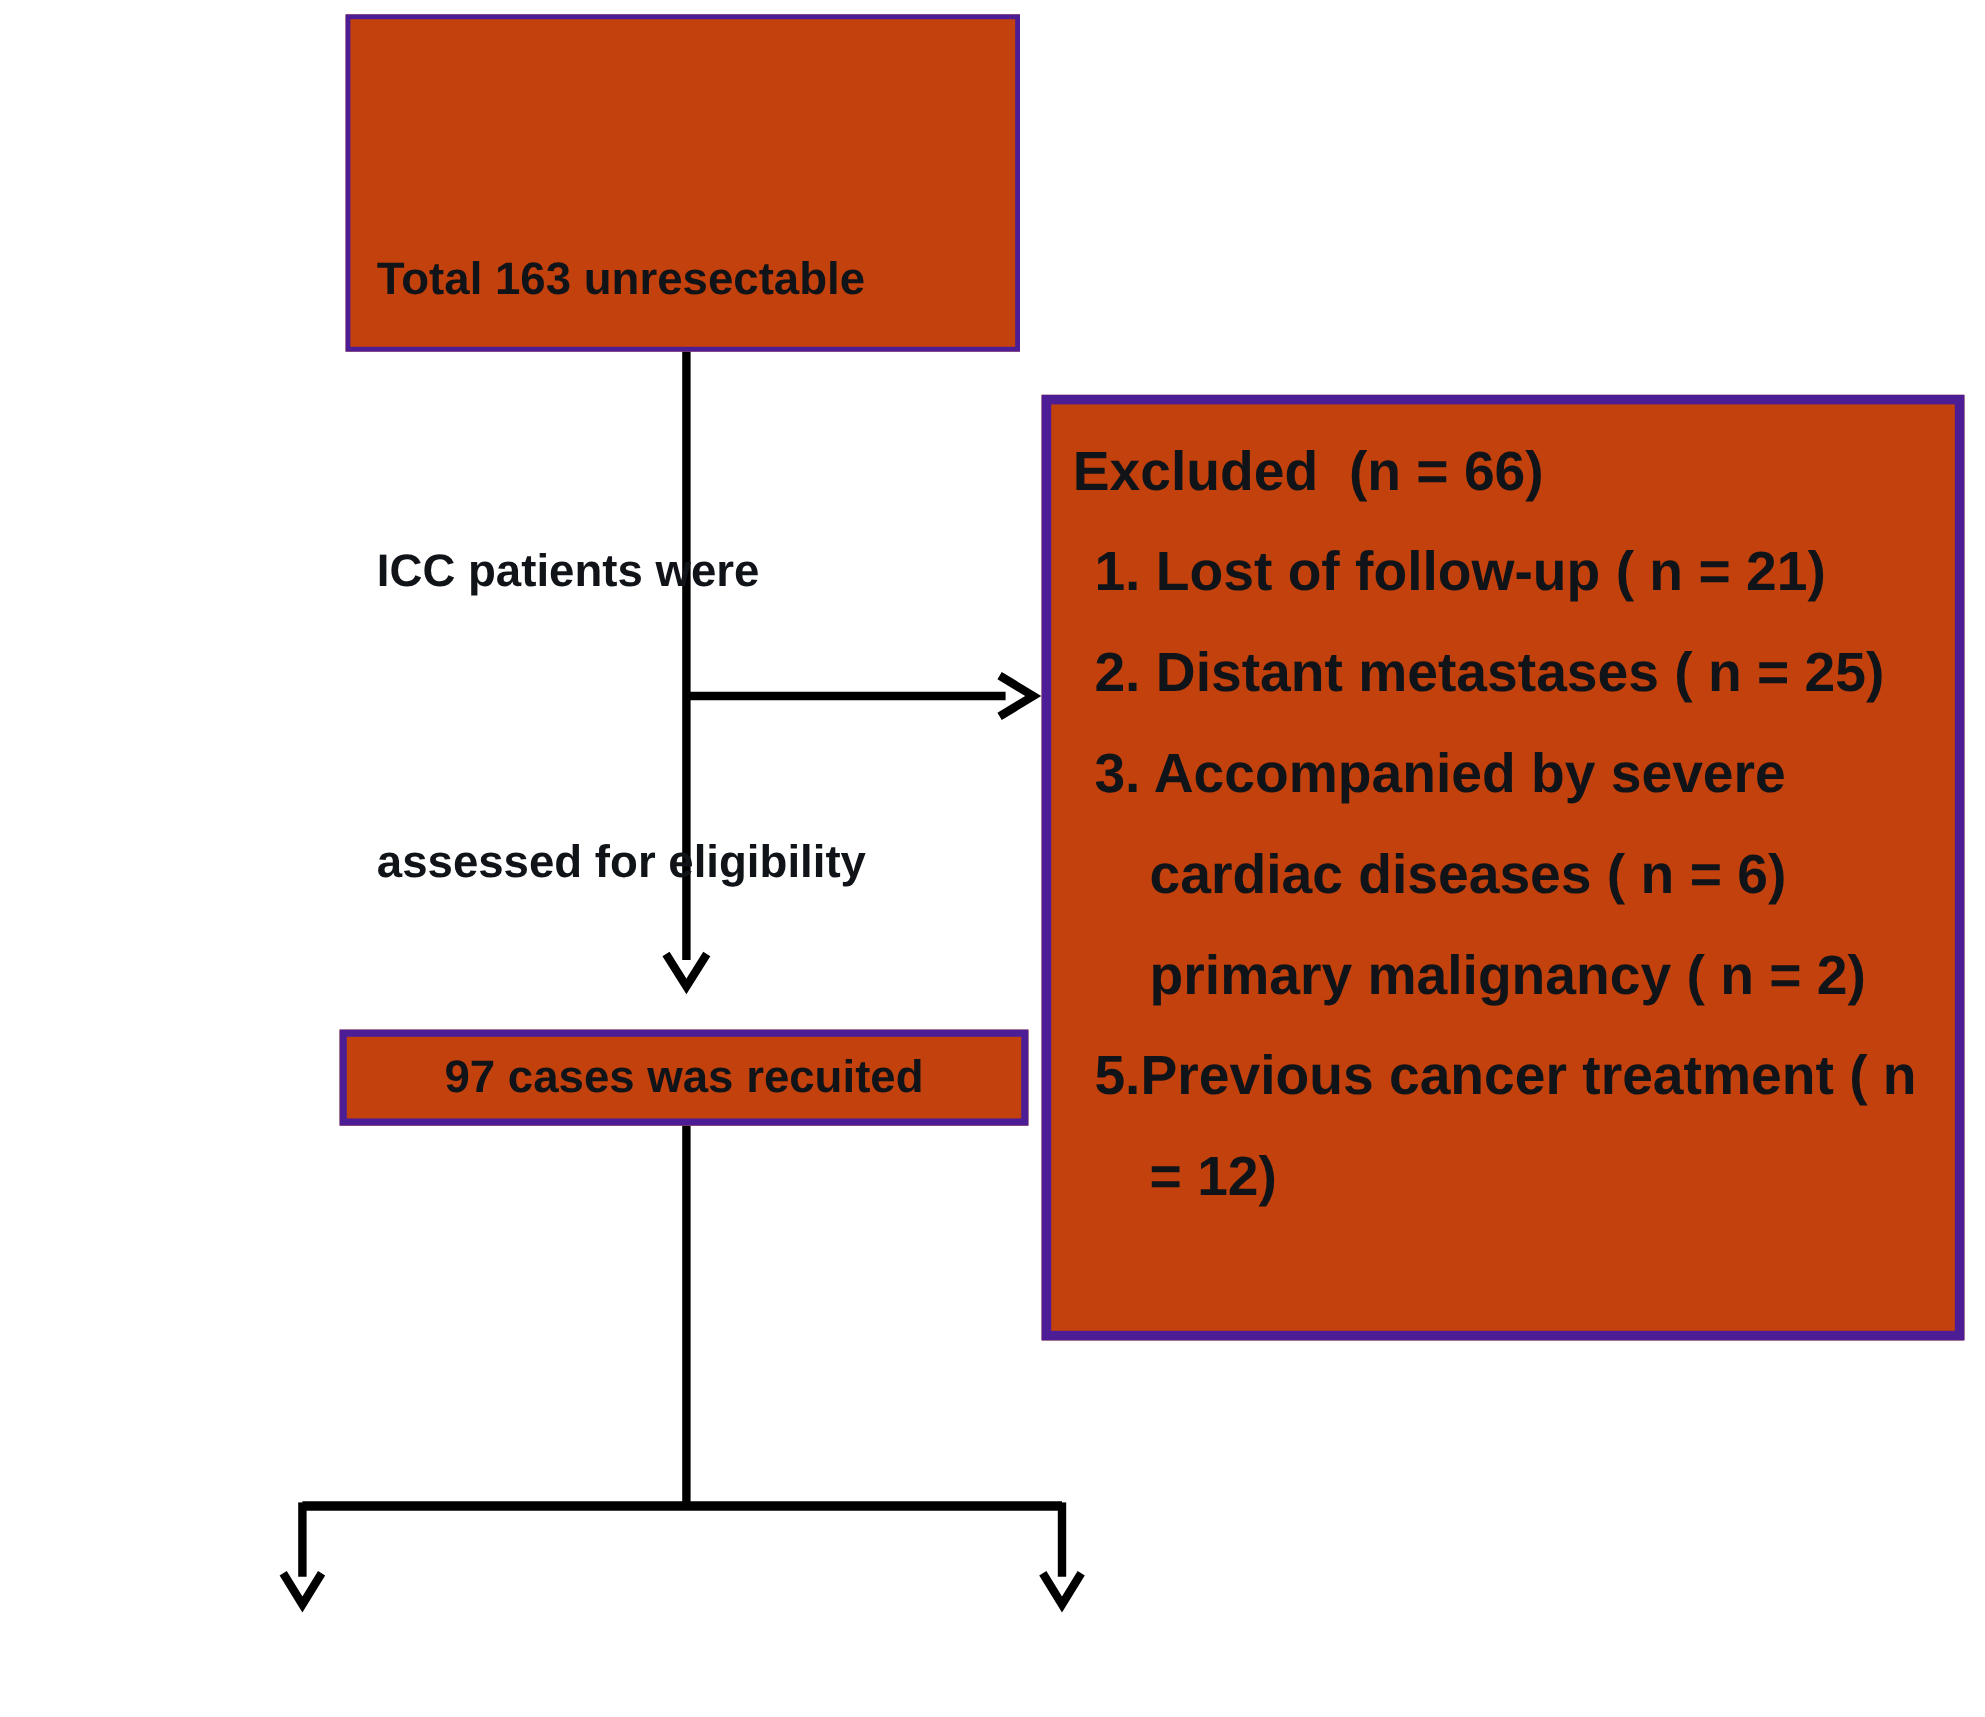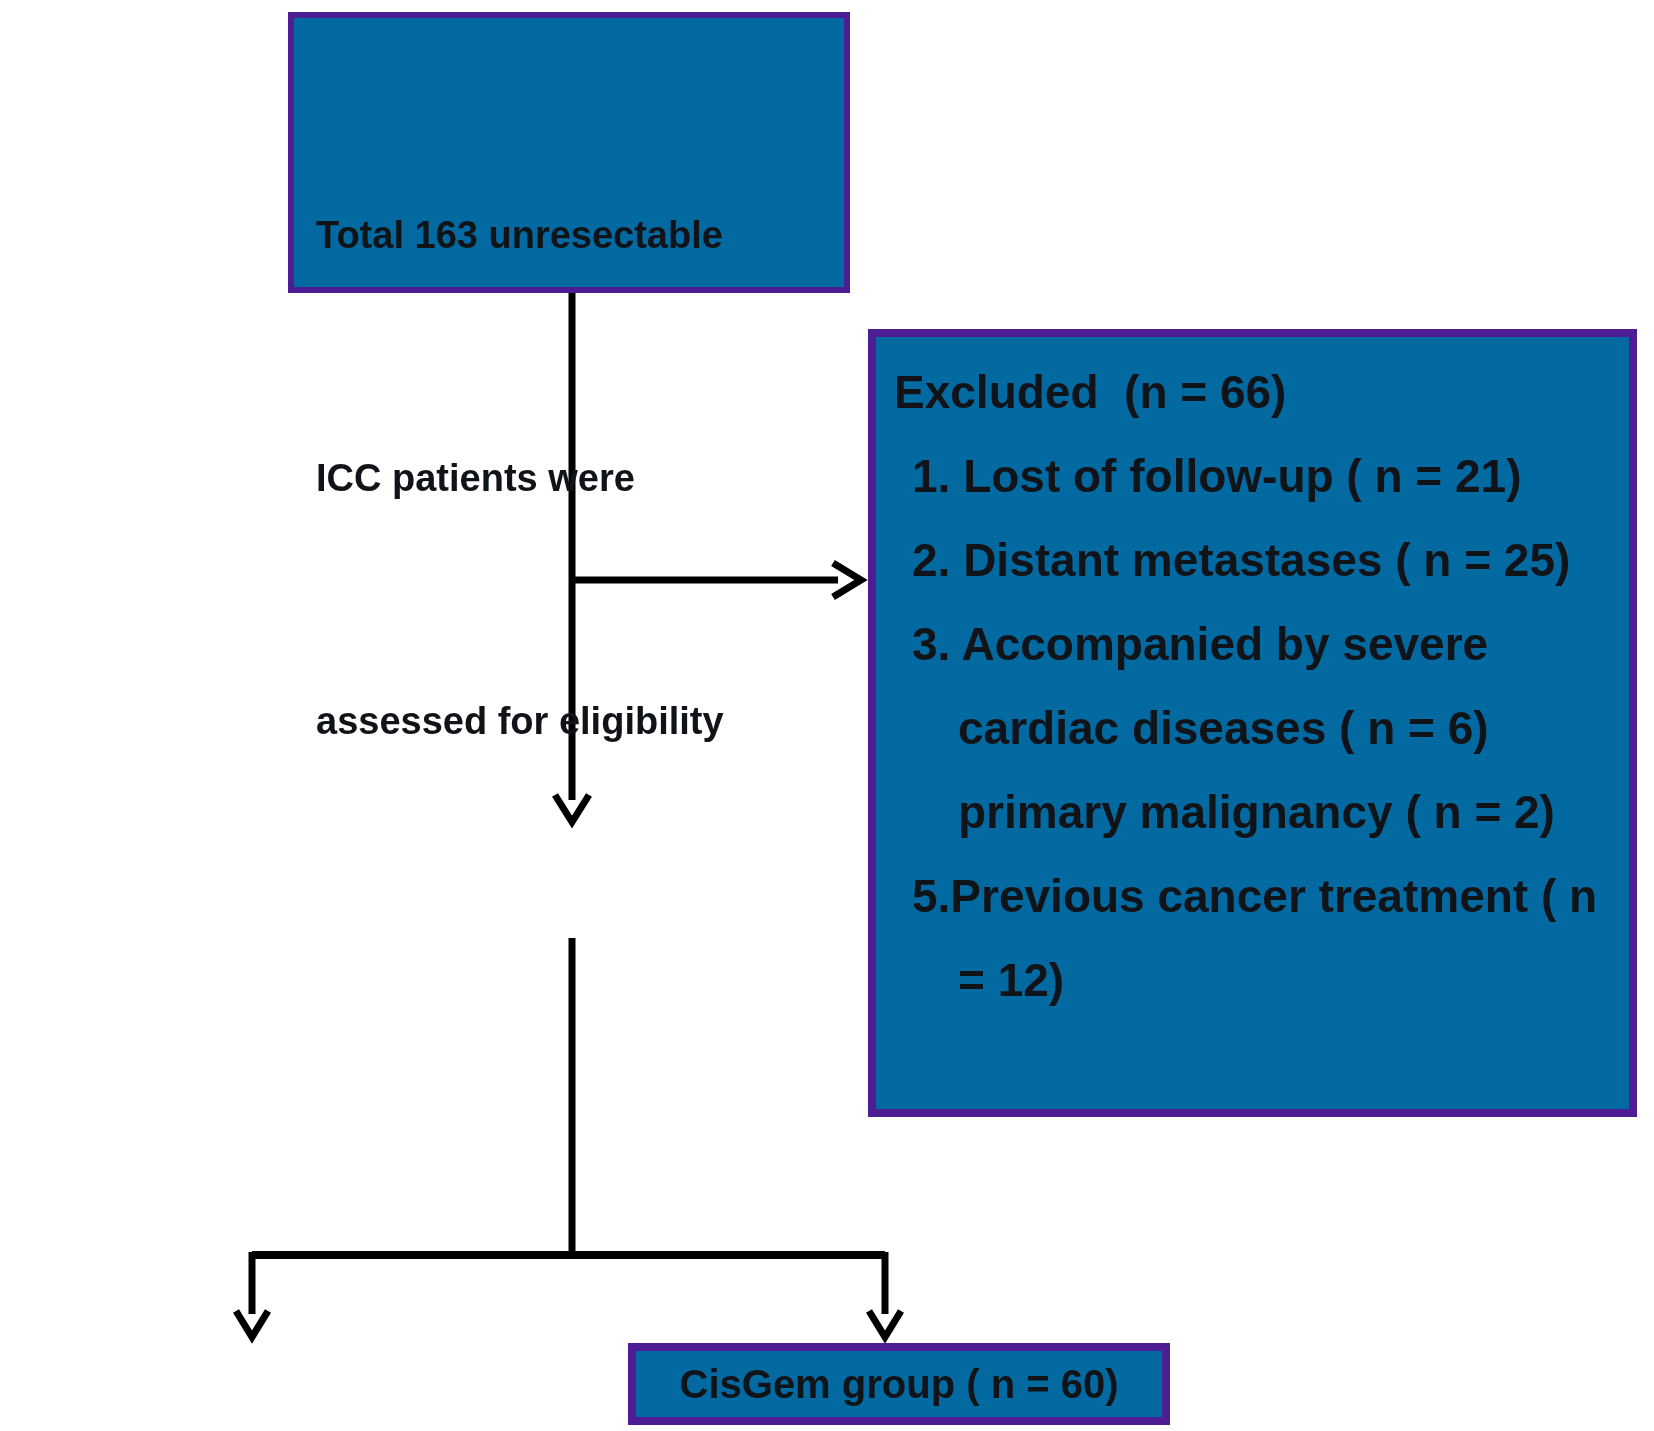--- a/index.html
+++ b/index.html
@@ -12,22 +12,22 @@
     width: 1654px;
     height: 1431px;
     background: #ffffff;
     font-family: "Liberation Sans", sans-serif;
     font-weight: 700;
     color: #101418;
     overflow: hidden;
   }
   .box {
     position: absolute;
-    background: #0369a1;
-    border: 6px solid #4c1d95;
+    background: #c2410c;
+    border: 4px solid #4c1d95;
     box-sizing: border-box;
   }
   .flow-svg {
     position: absolute;
     left: 0;
     top: 0;
     width: 1654px;
     height: 1431px;
   }
   
@@ -114,18 +114,18 @@
       <div class="xline cont">cardiac diseases ( n = 6)</div>
 
 
       <div class="xline cont">primary malignancy ( n = 2)</div>
 
       <div class="xline item">5.Previous cancer treatment ( n</div>
 
       <div class="xline cont">= 12)</div>
     </div>
 
+  <div class="box recruited">
+    <span>97 cases was recuited</span>
+  </div>
 
-  <div class="box group-box cisgem">
-    <span>CisGem group ( n = 60)</span>
-  </div>
 
 </div>
 
 </body></html>

